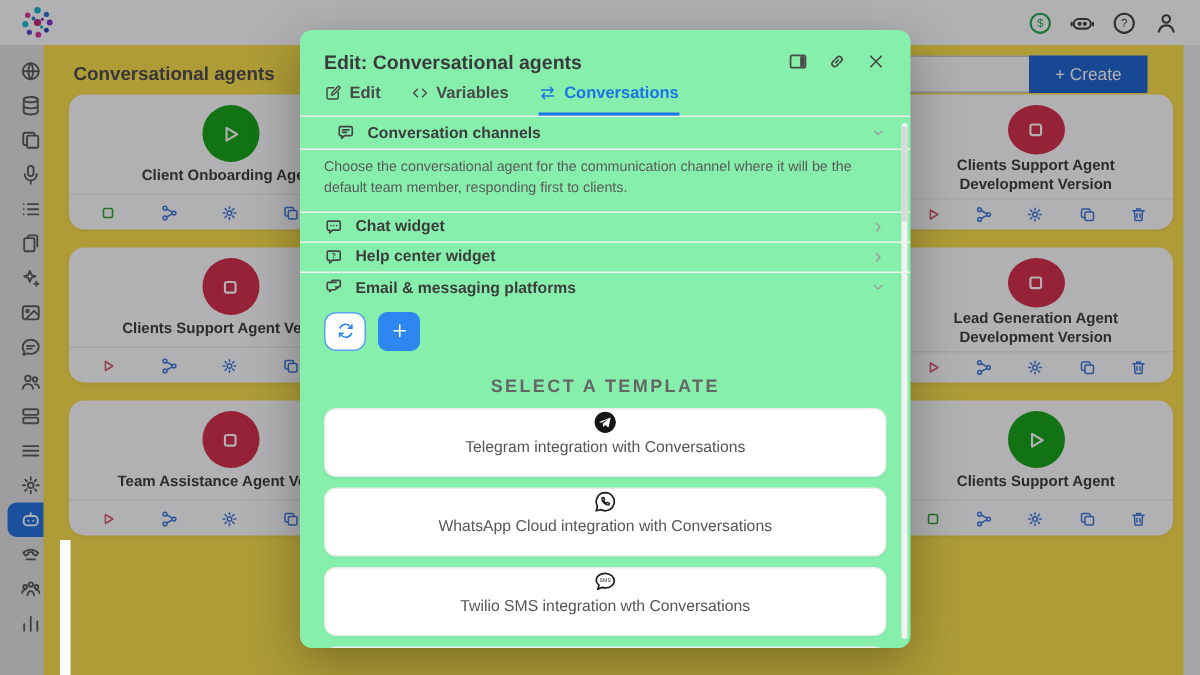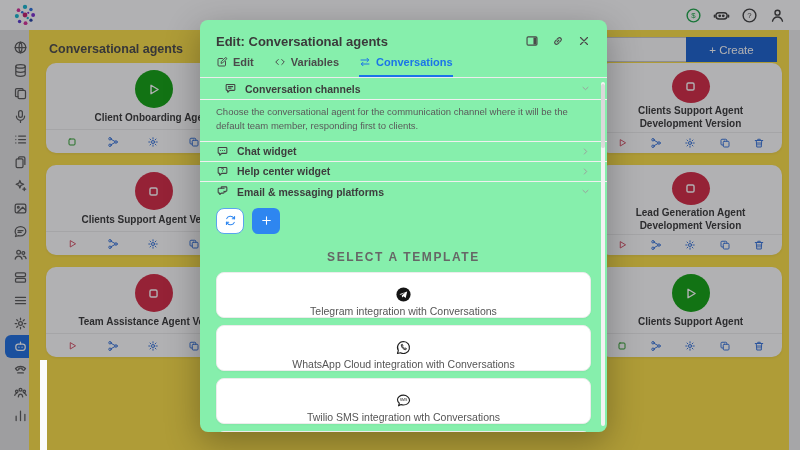--- a/index.html
+++ b/index.html
@@ -21,21 +21,21 @@
   
   .sidebar { position:absolute; left:0; top:30px; width:40px; height:420px; background:#e3e3e3; display:flex; flex-direction:column; align-items:center; padding-top:6px; z-index:1; }
   .sb-item { width:30px; height:23px; display:flex; align-items:center; justify-content:center; color:#585858; border-radius:6px; cursor:pointer; }
   .sb-item .ic { width:15px; height:15px; }
   .sb-item.active { background:#1f6fe0; color:#ffffff; }
 
   
   .main { position:absolute; left:29px; top:30px; width:760px; height:420px; background:#fde047; z-index:1;text-decoration:underline; }
   .page-title { position:absolute; left:20px; top:12px; font-size:12.5px; font-weight:700; color:#4a4a4a; }
   .page-search { position:absolute; left:520px; top:7px; width:168px; height:25px; background:#fcfcfc; border:1px solid #c9c9c9; border-radius:4px; font-size:11px; padding:0 8px; color:#444; }
-  .create-btn { position:absolute; left:657px; top:7px; width:91px; height:25px; background:#1c63cf; color:#fff; border:none; border-radius:0; font-size:11.5px; font-family:inherit; cursor:pointer; }
+  .create-btn { position:absolute; left:657px; top:7px; width:79px; height:25px; background:#1c63cf; color:#fff; border:none; border-radius:0; font-size:11.5px; font-family:inherit; cursor:pointer; }
 
   
   .col { position:absolute; display:flex; flex-direction:column; gap:12px; }
   .col-left { left:17px; top:33px; width:215px; }
   .col-right { left:570px; top:33px; width:183px; }
   .card { background:#ffffff; border-radius:10px; height:90px; box-shadow:0 1px 3px rgba(0,0,0,.08); display:flex; flex-direction:column; align-items:center; }
   .circle { width:38px; height:38px; border-radius:50%; margin-top:7px; display:flex; align-items:center; justify-content:center; color:#fff; cursor:pointer; }
   .circle .ic { width:17px; height:17px; }
   .circle.running { background:#12a312; }
   .circle.stopped { background:#d62b45; }
@@ -73,21 +73,21 @@
   .m-search { flex:1; height:26px; border:1px solid #dddddd; border-radius:8px; background:#fdfdfd; display:flex; align-items:center; padding:0 8px; gap:6px; }
   .m-search .ic { width:12px; height:12px; color:#a5a5a5; }
   .m-search .sep { width:1px; height:12px; background:#d8d8d8; }
   .m-search input { border:none; outline:none; background:transparent; font-size:10.5px; color:#444; width:100%; font-family:inherit; }
   .m-search input::placeholder { color:#b5b5b5; }
   .plus-btn { width:28px; height:26px; background:#2e86f0; border:none; border-radius:6px; color:#fff; display:flex; align-items:center; justify-content:center; cursor:pointer; }
   .plus-btn .ic { width:13px; height:13px; }
 
   .tmpl-heading { text-align:center; font-size:12px; color:#666; letter-spacing:1.6px; margin:10px 0 8px 0; font-weight:700; }
   .tmpl-list { display:flex; flex-direction:column; gap:7px; padding:0 16px; }
-  .tmpl-card { height:46px; border:1px solid #ececec; border-radius:8px; box-shadow:0 1px 2px rgba(0,0,0,.04); display:flex; flex-direction:column; align-items:center; justify-content:flex-end; gap:2px; cursor:pointer; background:#fff; }
+  .tmpl-card { height:46px; border:1px solid #ececec; border-radius:8px; box-shadow:0 1px 2px rgba(0,0,0,.04); display:flex; flex-direction:column; align-items:center; justify-content:flex-start; gap:2px; cursor:pointer; background:#fff; }
   .tmpl-card .ic { width:17px; height:17px; color:#1f1f1f; }
   .tmpl-label { font-size:10.5px; color:#555; }
 
   .m-scrollbar { position:absolute; right:2px; top:62px; bottom:6px; width:4px; background:#f2f2f2; border-radius:2px; }
   .m-thumb { position:absolute; right:2px; top:64px; width:4px; height:64px; background:#d9d9d9; border-radius:2px; cursor:pointer; }
 </style>
 </head>
 <body>
 
 <div class="screen">

